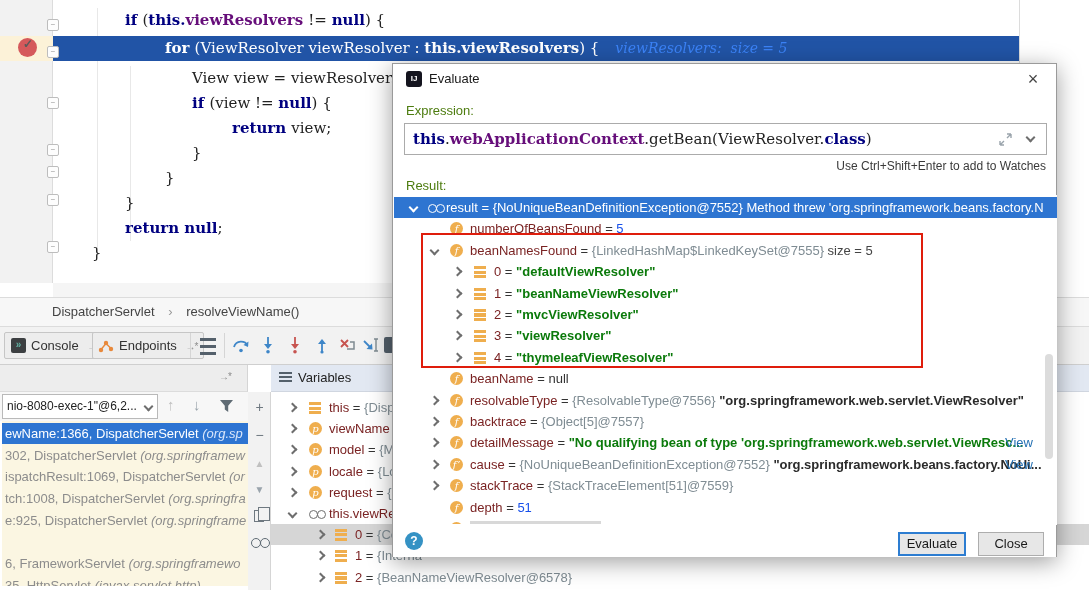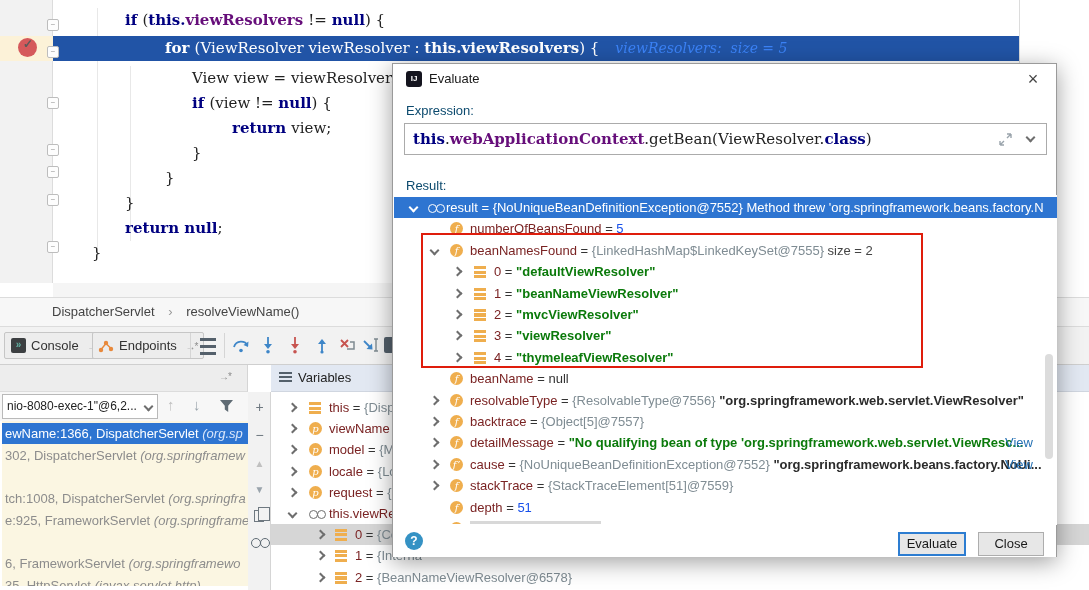--- a/index.html
+++ b/index.html
@@ -98,21 +98,21 @@
   .trow.selected .ic-watch::before,.trow.selected .ic-watch::after { border-color:#fff; }
   .nm-hl { background:#D8D8D8; }
   .view-link { position:absolute; right:24px; color:#2470B3; }
 
   
   #dialog { left:392px; top:63px; width:665px; height:494px; background:#FFFFFF; border:1px solid #9A9A9A; box-shadow:0 5px 22px rgba(0,0,0,.38); z-index:10; }
   #dlg-title { left:0; top:0; width:100%; height:30px; }
   #ij-logo { left:13px; top:7px; width:16px; height:16px; background:#14141E; border-radius:3px; color:#fff; font-size:8px; font-weight:bold; text-align:center; line-height:16px; }
   #dlg-title-text { left:36px; top:0; height:30px; line-height:30px; font-size:13px; color:#1A1A1A; }
   #dlg-close { right:12px; top:3px; font-size:18px; color:#444; width:22px; text-align:center; line-height:24px; }
-  #expr-label, #result-label { left:13px; font-size:13px; color:#0c4a6e; }
+  #expr-label, #result-label { left:13px; font-size:13px; color:#4d7c0f; }
   #expr-label { top:39px; }
   #expr-field { left:11px; top:59px; width:643px; height:32px; background:#fff; border:1px solid #ABABAB; line-height:30px; padding-left:8px; font-family:"DejaVu Serif",serif; font-size:15px; white-space:nowrap; }
   #expr-expand { position:absolute; right:34px; top:9px; }
   #expr-chev { position:absolute; right:12px; top:10px; }
   #watches-hint { right:10px; top:95px; font-size:12px; color:#3A3A3A; }
   #result-label { top:114px; }
   #result-tree { left:1px; top:131px; width:663px; height:330px; overflow:hidden; background:#fff; }
   #result-tree .trow { height:21px; }
   #red-box { left:28px; top:169px; width:502px; height:135px; border:2.5px solid #DF1D0C; z-index:5; pointer-events:none; }
   #rt-thumb { left:652px; top:290px; width:8px; height:105px; background:#DCDCDC; border-radius:4px; }
@@ -242,22 +242,23 @@
   <span class="arrow-ic" style="left:193px;">↓</span>
   <span class="abs" style="left:219px;top:7px;">
     <svg width="15" height="14" viewBox="0 0 15 14">
         <path d="M1 1 H14 L9.2 6.8 V13 L5.8 10.6 V6.8 Z" fill="#5F6B74"></path>
       </svg>
   </span>
 </div>
 <div id="frames-list" class="abs">
     <div class="frow selected" style="top: 2px;"><span>ewName:1366, DispatcherServlet </span><span class="fpkg">(org.sp</span></div>
     <div class="frow" style="top: 23.7px;"><span>302, DispatcherServlet </span><span class="fpkg">(org.springframew</span></div>
+    <div class="frow" style="top: 45.4px;"><span>ispatchResult:1069, DispatcherServlet </span><span class="fpkg">(or</span></div>
     <div class="frow" style="top: 67.1px;"><span>tch:1008, DispatcherServlet </span><span class="fpkg">(org.springfra</span></div>
-    <div class="frow" style="top: 88.8px;"><span>e:925, FrameworkServlet </span><span class="fpkg">(org.springframe</span></div>
+    <div class="frow" style="top: 88.8px;"><span>e:925, DispatcherServlet </span><span class="fpkg">(org.springframe</span></div>
     <div class="frow" style="top: 132.2px;"><span>6, FrameworkServlet </span><span class="fpkg">(org.springframewo</span></div>
     <div class="frow" style="top: 153.9px;"><span>35, HttpServlet </span><span class="fpkg">(javax.servlet.http)</span></div>
   </div>
 
 <div id="vtoolbar" class="abs">
   <span class="vt-ic" style="top:8px;">+</span>
   <span class="vt-ic" style="top:36px;">−</span>
   <span class="vt-ic tri-up" style="top:64px;">▲</span>
   <span class="vt-ic tri-dn" style="top:90px;">▼</span>
   <span class="vt-ic copy-ic" style="top:118px;left:6px;"></span>
@@ -324,35 +325,36 @@
   <span id="expr-label" class="abs">Expression:</span>
   <div id="expr-field" class="abs">
     <span id="expr-code"><span class="seg-k">this</span><span class="seg-p">.</span><span class="seg-f">webApplicationContext</span><span class="seg-p">.getBean(ViewResolver.</span><span class="seg-k">class</span><span class="seg-p">)</span></span>
     <span id="expr-expand">
       <svg width="13" height="13" viewBox="0 0 13 13">
           <path d="M8 5 L12 1 M12 1 h-4 M12 1 v4 M5 8 L1 12 M1 12 h4 M1 12 v-4" stroke="#9AA4AC" stroke-width="1.4" fill="none"></path>
         </svg>
     </span>
     <span id="expr-chev" class="chev open"></span>
   </div>
+  <span id="watches-hint" class="abs">Use Ctrl+Shift+Enter to add to Watches</span>
   <span id="result-label" class="abs">Result:</span>
   <div id="result-tree" class="abs">
       <div class="trow selected" style="top: 2px; height: 21px; line-height: 21px;">
         <span class="chev open" style="left: 16px;"></span>
         <span class="ric ic-watch" style="left: 34px;"></span>
         <span style="position: absolute; left: 52px;"><span class="nm">result</span><span class="eq"> = </span><span class="seg-w">{NoUniqueBeanDefinitionException@7552} Method threw 'org.springframework.beans.factory.N</span></span>
       </div>
       <div class="trow" style="top: 23.4px; height: 21px; line-height: 21px;">
         <span class="ric ic-f" style="left: 56px;">f</span>
         <span style="position: absolute; left: 76px;"><span class="nm">numberOfBeansFound</span><span class="eq"> = </span><span class="seg-num">5</span></span>
       </div>
       <div class="trow" style="top: 44.8px; height: 21px; line-height: 21px;">
         <span class="chev open" style="left: 37px;"></span>
         <span class="ric ic-f" style="left: 56px;">f</span>
-        <span style="position: absolute; left: 76px;"><span class="nm">beanNamesFound</span><span class="eq"> = </span><span class="seg-ref">{LinkedHashMap$LinkedKeySet@7555}</span><span class="seg-sz">  size = 2</span></span>
+        <span style="position: absolute; left: 76px;"><span class="nm">beanNamesFound</span><span class="eq"> = </span><span class="seg-ref">{LinkedHashMap$LinkedKeySet@7555}</span><span class="seg-sz">  size = 5</span></span>
       </div>
       <div class="trow" style="top: 66.2px; height: 21px; line-height: 21px;">
         <span class="chev closed" style="left: 60px;"></span>
         <span class="ric ic-list" style="left: 80px;"></span>
         <span style="position: absolute; left: 100px;"><span class="nm">0</span><span class="eq"> = </span><span class="seg-str">"defaultViewResolver"</span></span>
       </div>
       <div class="trow" style="top: 87.6px; height: 21px; line-height: 21px;">
         <span class="chev closed" style="left: 60px;"></span>
         <span class="ric ic-list" style="left: 80px;"></span>
         <span style="position: absolute; left: 100px;"><span class="nm">1</span><span class="eq"> = </span><span class="seg-str">"beanNameViewResolver"</span></span>

